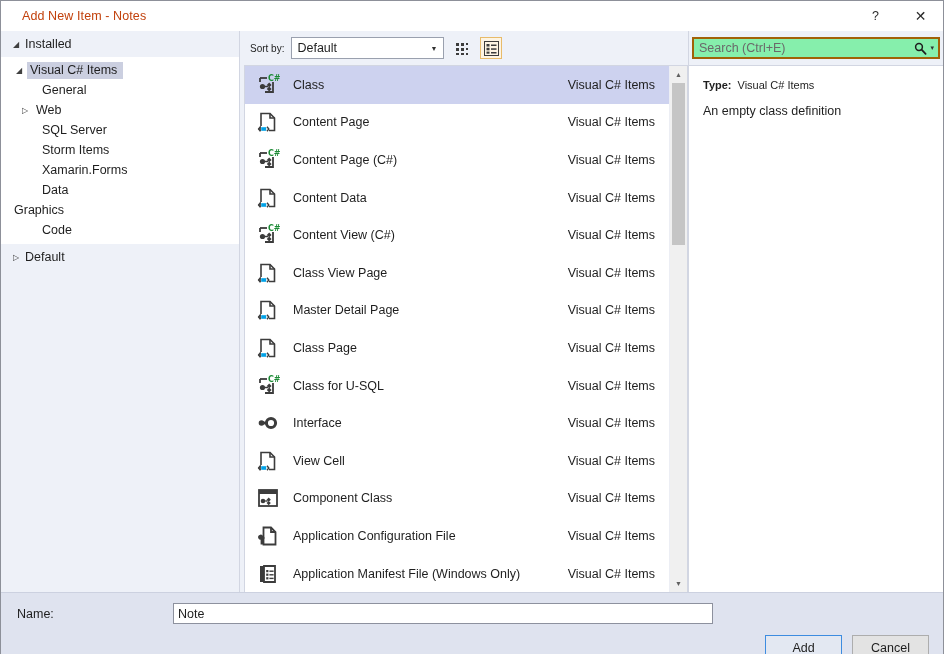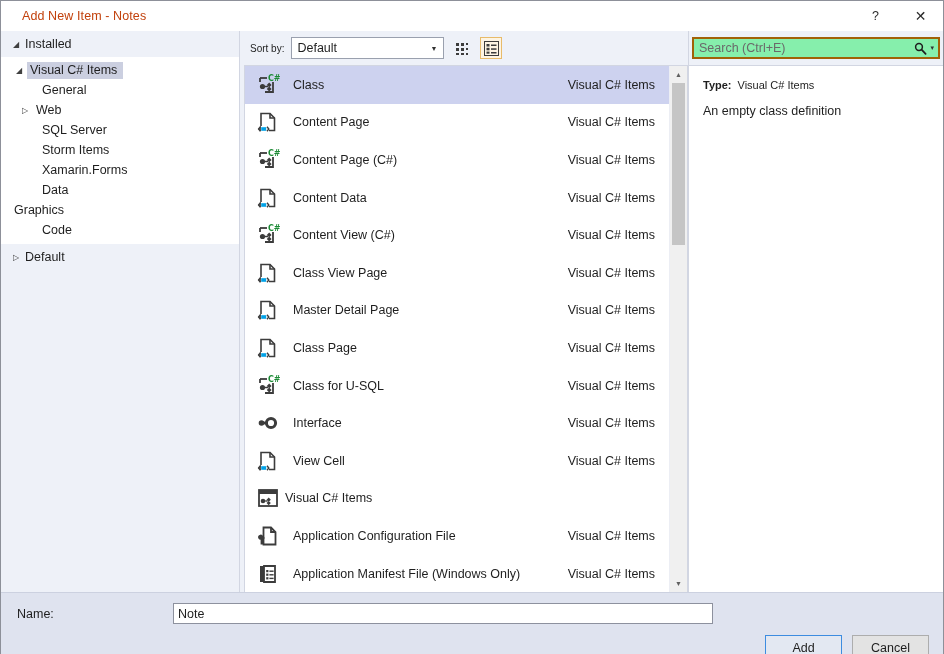--- a/index.html
+++ b/index.html
@@ -667,20 +667,21 @@
             <div class="row-icon">
               <svg width="24" height="24" viewBox="0 0 24 24">
                 <rect x="3" y="4" width="18" height="16" fill="#ffffff" stroke="#3c3c3c" stroke-width="1.8"></rect>
                 <rect x="3" y="4" width="18" height="4" fill="#3c3c3c"></rect>
                 <circle cx="7" cy="15" r="2.3" fill="#3c3c3c"></circle>
                 <path d="M9.2 15 L11.6 15" stroke="#3c3c3c" stroke-width="1.4"></path>
                 <rect x="11.2" y="12.2" width="3" height="3" fill="#3c3c3c" transform="rotate(45 12.7 13.7)"></rect>
                 <rect x="11.2" y="15.6" width="3" height="3" fill="#3c3c3c" transform="rotate(45 12.7 17.1)"></rect>
               </svg>
             </div>
+            <div class="row-name">Component Class</div>
             <div class="row-origin">Visual C# Items</div>
           </div>
 
           <div class="row">
             <div class="row-icon">
               <svg width="24" height="24" viewBox="0 0 24 24">
                 <path d="M7.5 3.5 H15 L19.5 8 V20.5 H7.5 Z" fill="#ffffff" stroke="#3c3c3c" stroke-width="1.8"></path>
                 <path d="M15 3.5 V8 H19.5" fill="none" stroke="#3c3c3c" stroke-width="1.8"></path>
                 <path d="M6.6 11.5 a2.6 2.6 0 1 0 -2.0 4.3 L4.6 20.5 h3.2 l0 -4.7 a2.6 2.6 0 0 0 -1.2 -4.3 z" fill="#3c3c3c"></path>
               </svg>

